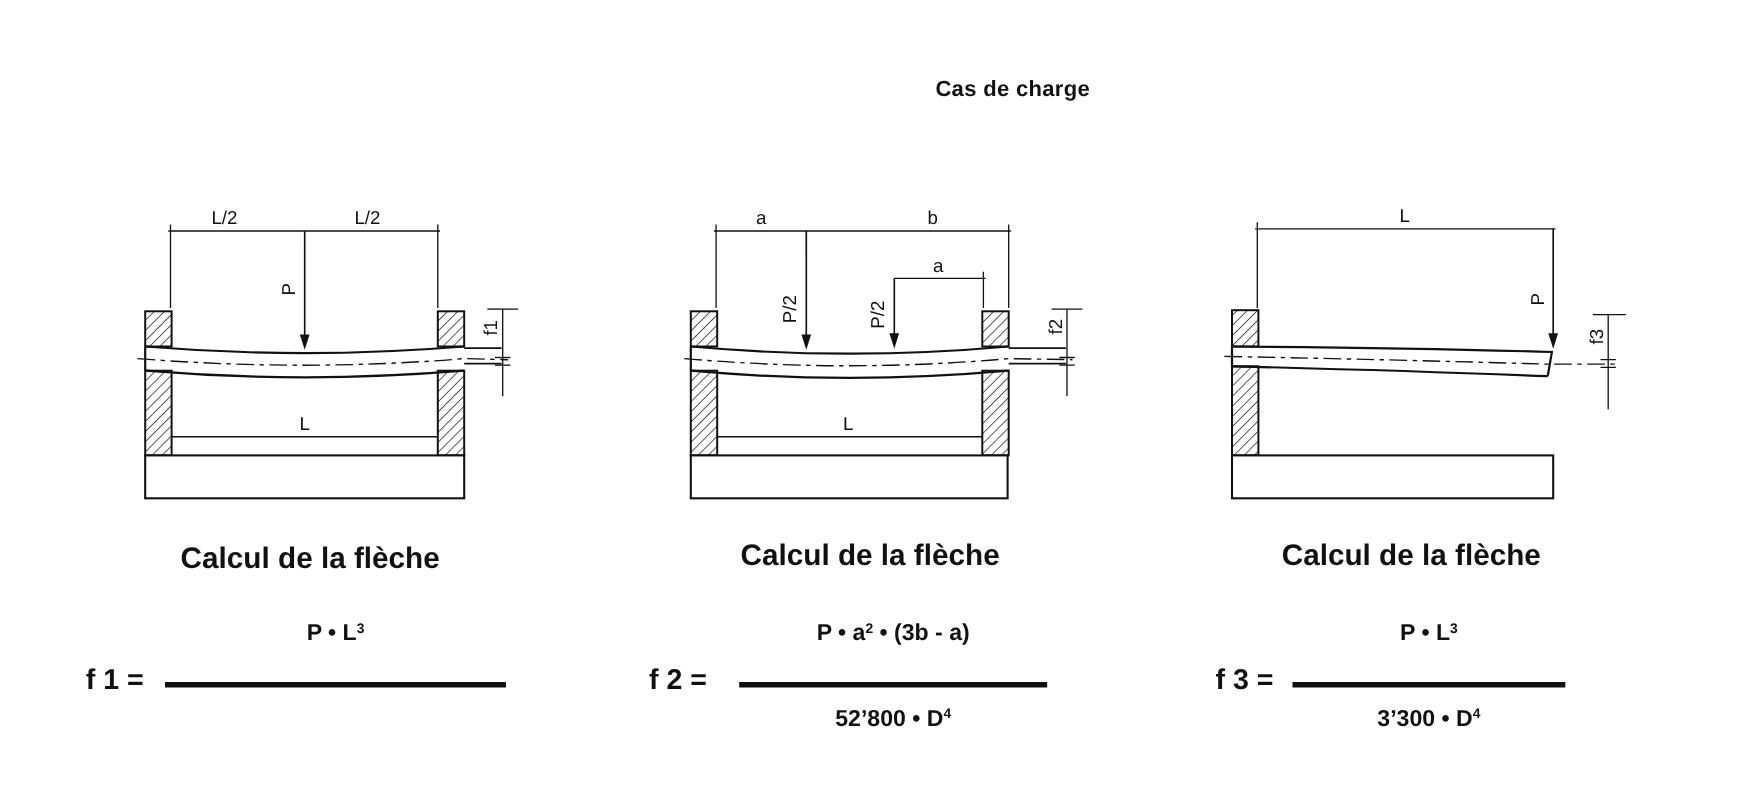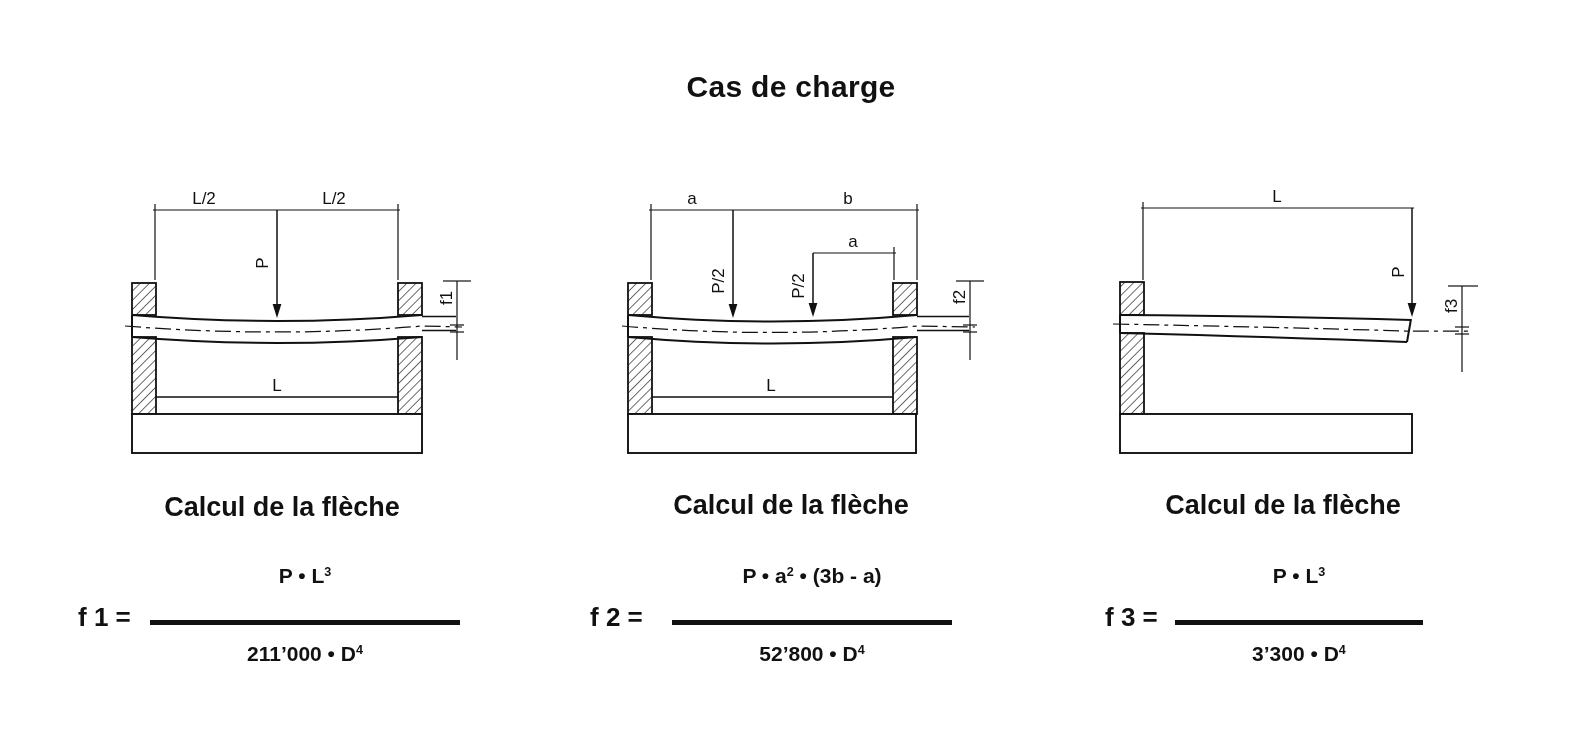--- a/index.html
+++ b/index.html
@@ -1,21 +1,21 @@
 <!DOCTYPE html>
 <html><head>
 <meta charset="utf-8">
 <style>
   html,body{margin:0;padding:0;}
   body{
     width:1583px;height:731px;background:#ffffff;position:relative;overflow:hidden;
     font-family:"Liberation Sans","DejaVu Sans",sans-serif;color:#111;
   }
   .abs{position:absolute;}
-  .main-title{font-size:30px;font-weight:bold;text-align:center;width:400px;letter-spacing:.3px;}
+  .main-title{font-size:20px;font-weight:bold;text-align:right;width:400px;letter-spacing:.3px;}
   .calc-title{font-size:27px;font-weight:bold;text-align:center;width:320px;white-space:nowrap;}
   .formula{position:absolute;width:420px;height:120px;}
   .formula .lhs{position:absolute;left:0;top:44px;font-size:26px;font-weight:bold;white-space:nowrap;text-align:right;}
   .formula .frac{position:absolute;top:0;text-align:center;}
   .formula .num,.formula .den{font-size:21px;font-weight:bold;white-space:nowrap;}
   .formula .num{line-height:36px;height:36px;margin-bottom:26px;}
   .formula .bar{height:5px;background:#111;}
   .formula .den{margin-top:12px;line-height:34px;height:34px;}
   sup{font-size:0.6em;vertical-align:0.55em;line-height:0;}
   
@@ -201,21 +201,20 @@
 
   <div class="abs calc-title" style="left:122px;top:492px;">Calcul de la flèche</div>
   <div class="abs calc-title" style="left:631px;top:490px;">Calcul de la flèche</div>
   <div class="abs calc-title" style="left:1123px;top:490px;">Calcul de la flèche</div>
 
   <div class="formula" style="left:78px;top:558px;">
     <span class="lhs">f 1 =</span>
     <div class="frac" style="left:72px;width:310px;">
       <div class="num"><span>P • L</span><sup>3</sup></div>
       <div class="bar"></div>
-      <div class="den"><span>211’000 • D</span><sup>4</sup></div>
     </div>
   </div>
 
   <div class="formula" style="left:590px;top:558px;">
     <span class="lhs">f 2 =</span>
     <div class="frac" style="left:82px;width:280px;">
       <div class="num"><span>P • a</span><sup>2</sup><span> • (3b - a)</span></div>
       <div class="bar"></div>
       <div class="den"><span>52’800 • D</span><sup>4</sup></div>
     </div>

